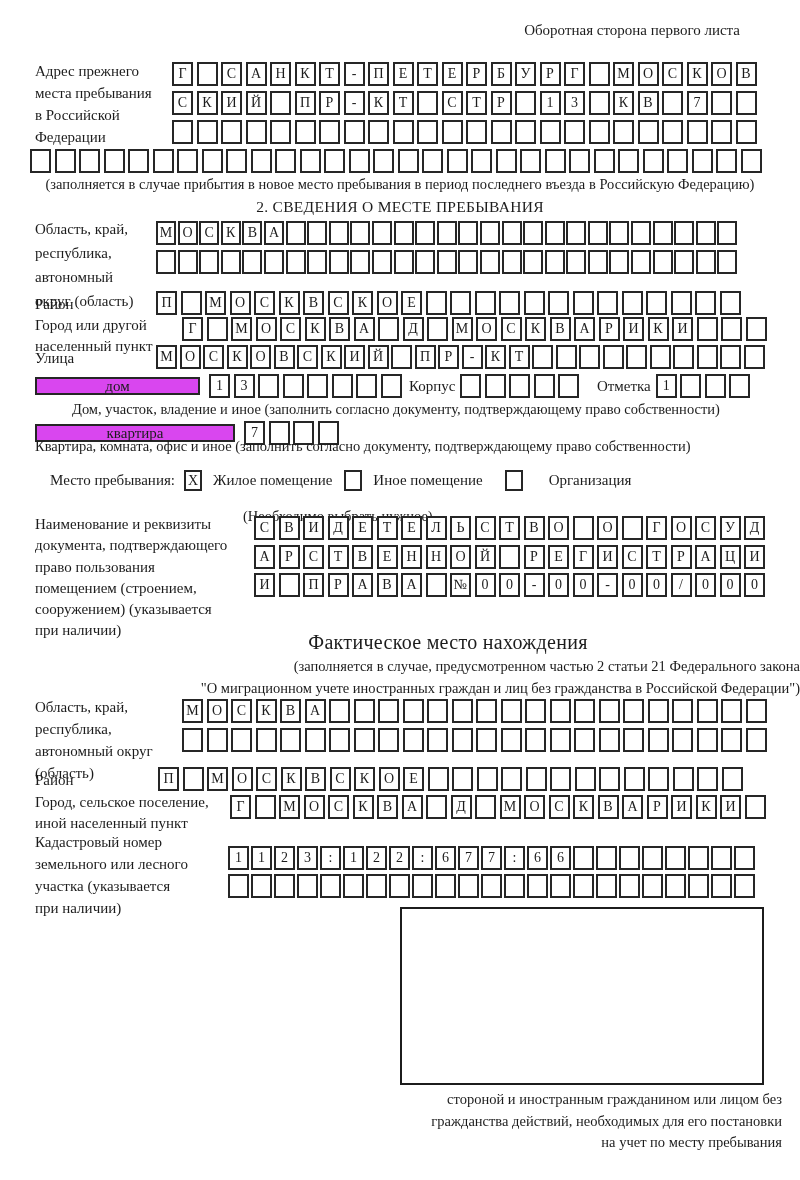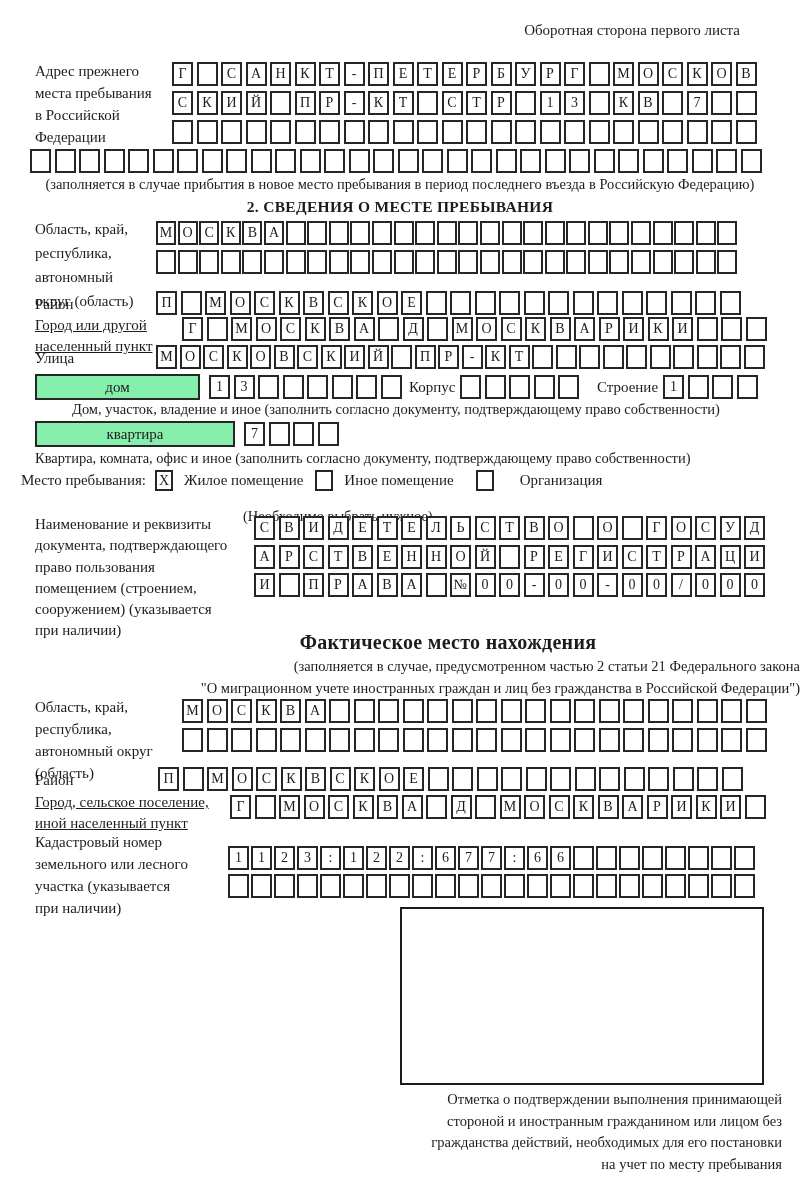--- a/index.html
+++ b/index.html
@@ -8,27 +8,27 @@
   .abs{position:absolute;}
   .row{display:flex;align-items:flex-start;}
   .cell{box-sizing:border-box;width:21px;height:24px;border:2px solid #262626;background:#fff;
         margin-right:3.5px;display:flex;align-items:center;justify-content:center;
         font-size:14px;line-height:1;flex:0 0 auto;}
   .tight .cell{width:20px;margin-right:1.6px;}
   .mid .cell{margin-right:2.5px;}
   .mid2 .cell{margin-right:2px;}
   .label{font-size:15px;line-height:22px;}
   .label div{white-space:nowrap;}
-  .lh21 div{line-height:21px;text-decoration:underline;}
+  .lh21 div{line-height:21px;}
   .lh24 div{line-height:24px;}
   .caption{font-size:14.5px;white-space:nowrap;}
   .center{left:0;width:800px;text-align:center;}
-  .heading{font-weight:bold;font-size:15.5px;letter-spacing:.3px;}
-  .longbox{box-sizing:border-box;border:2px solid #262626;height:26px;display:flex;
-           align-items:center;justify-content:center;font-size:15px;background:#86efac;flex:0 0 auto;}
+  .heading{font-weight:normal;font-size:15.5px;letter-spacing:.3px;}
+  .longbox{box-sizing:border-box;border:2px solid #262626;height:18px;display:flex;
+           align-items:center;justify-content:center;font-size:15px;background:#d946ef;flex:0 0 auto;}
   .checkbox{box-sizing:border-box;width:18px;height:21px;border:2px solid #262626;background:#fff;
             display:flex;align-items:center;justify-content:center;font-size:14px;flex:0 0 auto;}
   .opt-label{font-size:15px;white-space:nowrap;line-height:21px;}
   .stamp{box-sizing:border-box;border:2px solid #1c1c1c;background:#fff;}
   .capblock{font-size:14.5px;text-align:right;}
   .capblock div{line-height:21.5px;}
 </style>
 </head>
 <body>
 
@@ -323,42 +323,42 @@
         <div class="cell"></div>
       </div>
     <div class="opt-label" style="margin:0 5px 0 4px;">Корпус</div>
     <div class="row">
         <div class="cell"></div>
         <div class="cell"></div>
         <div class="cell"></div>
         <div class="cell"></div>
         <div class="cell"></div>
       </div>
-    <div class="opt-label" style="margin:0 5px 0 14px;">Строение</div>
+    <div class="opt-label" style="margin:0 5px 0 14px;">Отметка</div>
     <div class="row">
         <div class="cell">1</div>
         <div class="cell"></div>
         <div class="cell"></div>
         <div class="cell"></div>
       </div>
   </div>
   <div class="abs caption" style="left:35px;top:401px;margin-left:37px;">Дом, участок, владение и иное (заполнить согласно документу, подтверждающему право собственности)</div>
 
   <div class="abs row" style="left:35px;top:421px;align-items:center;">
     <div class="longbox" style="width:200px;margin-right:9px;">квартира</div>
     <div class="row">
         <div class="cell">7</div>
         <div class="cell"></div>
         <div class="cell"></div>
         <div class="cell"></div>
       </div>
   </div>
-  <div class="abs caption" style="left:35px;top:450px;">Квартира, комната, офис и иное (заполнить согласно документу, подтверждающему право собственности)</div>
-
-  <div class="abs row" style="left:21px;top:470px;align-items:center;">
+  <div class="abs caption" style="left:35px;top:438px;">Квартира, комната, офис и иное (заполнить согласно документу, подтверждающему право собственности)</div>
+
+  <div class="abs row" style="left:50px;top:470px;align-items:center;">
     <div class="opt-label">Место пребывания:</div>
     <div class="checkbox" style="margin:0 11px 0 9px;">X</div>
     <div class="opt-label">Жилое помещение</div>
     <div class="checkbox" style="margin:0 11px 0 12px;"></div>
     <div class="opt-label">Иное помещение</div>
     <div class="checkbox" style="margin:0 26px 0 22px;"></div>
     <div class="opt-label">Организация</div>
   </div>
   <div class="abs caption" style="left:243px;top:492px;margin-top:16px;">(Необходимо выбрать нужное)</div>
 
@@ -614,19 +614,18 @@
       <div class="cell"></div>
       <div class="cell"></div>
       <div class="cell"></div>
       <div class="cell"></div>
       <div class="cell"></div>
       <div class="cell"></div>
     </div>
 
   <div class="abs stamp" style="left:400px;top:907px;width:364px;height:178px;"></div>
   <div class="abs capblock" style="left:382px;top:1089px;width:400px;">
-      <div>Отметка о подтверждении выполнения принимающей</div>
       <div>стороной и иностранным гражданином или лицом без</div>
       <div>гражданства действий, необходимых для его постановки</div>
       <div>на учет по месту пребывания</div>
     </div>
 
 </div>
 
 </body></html>

